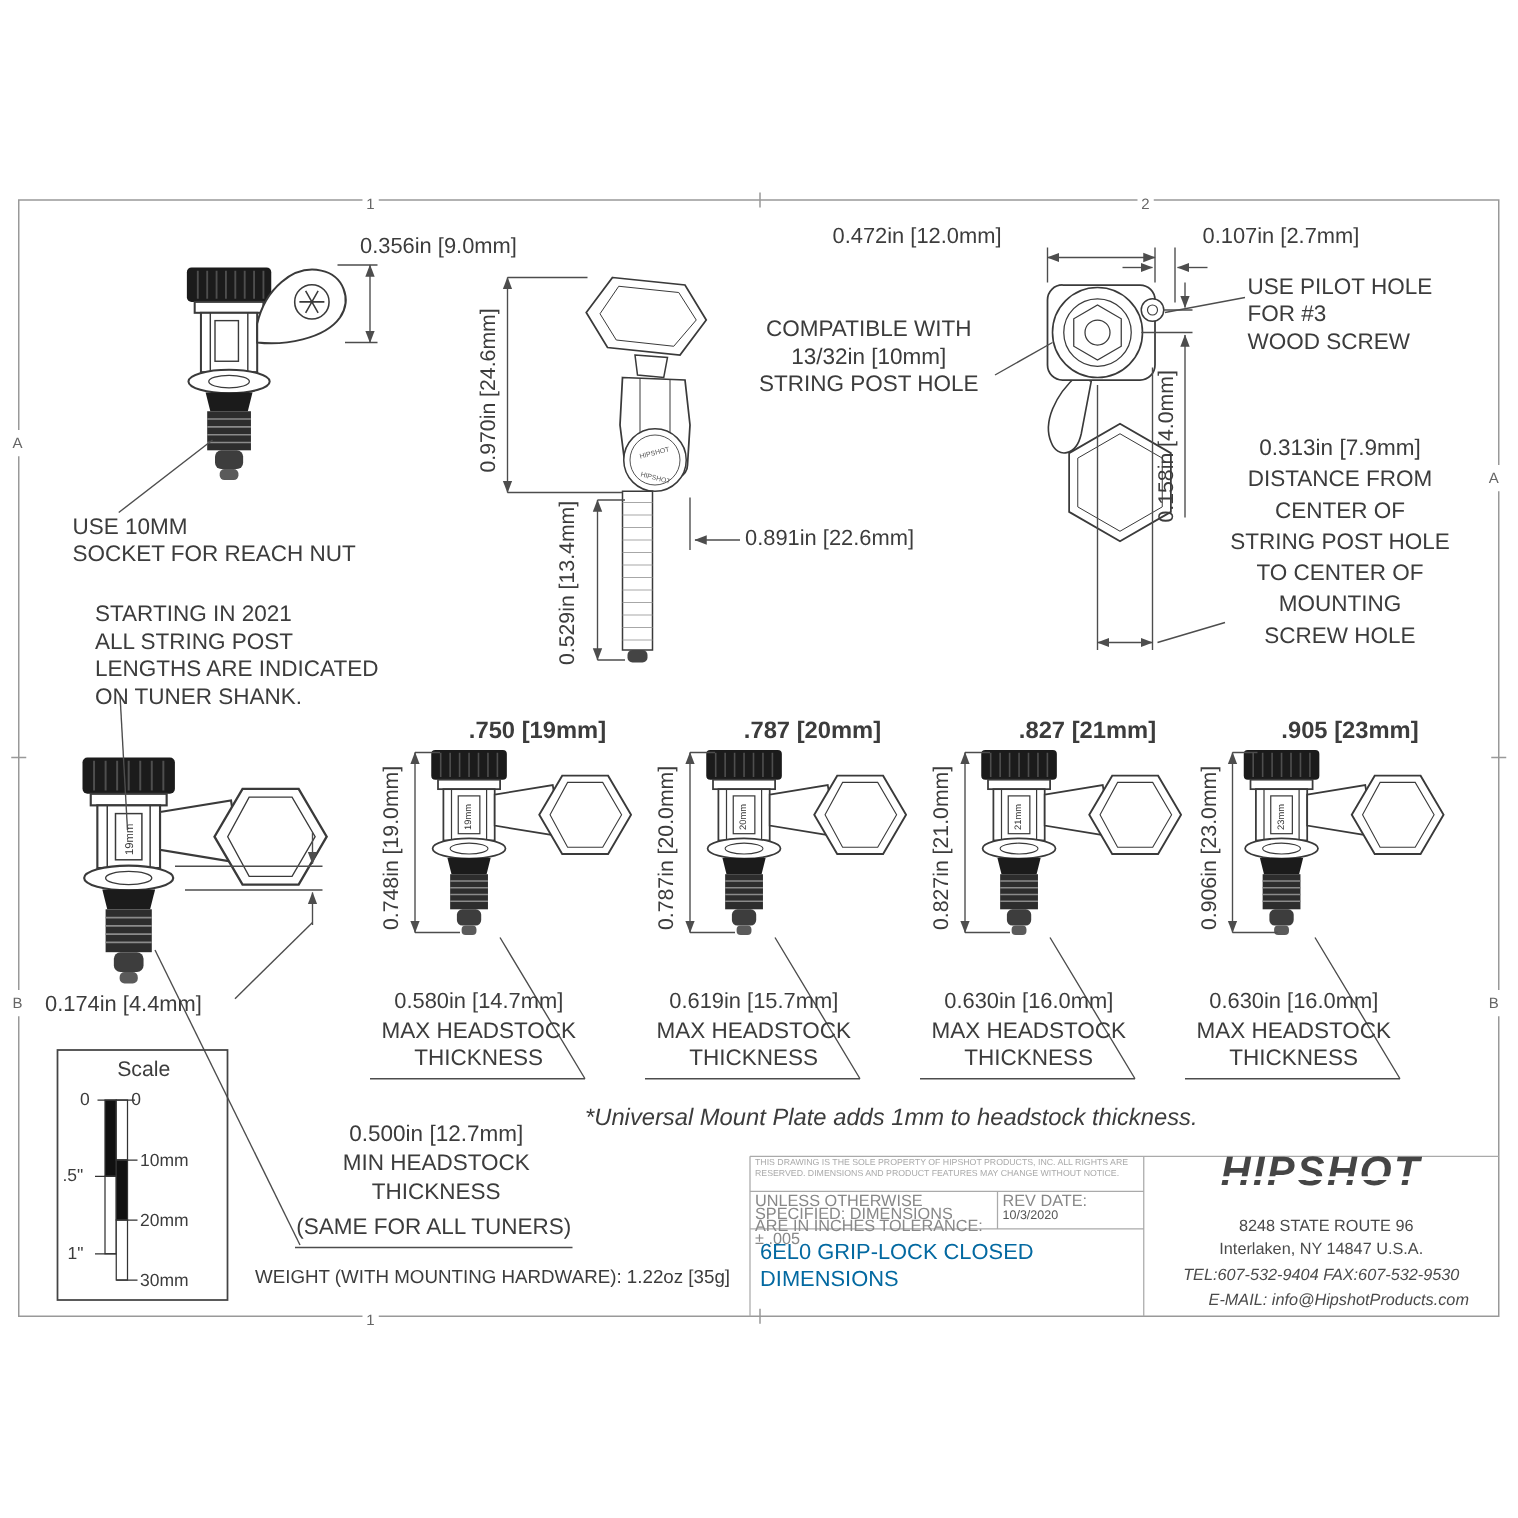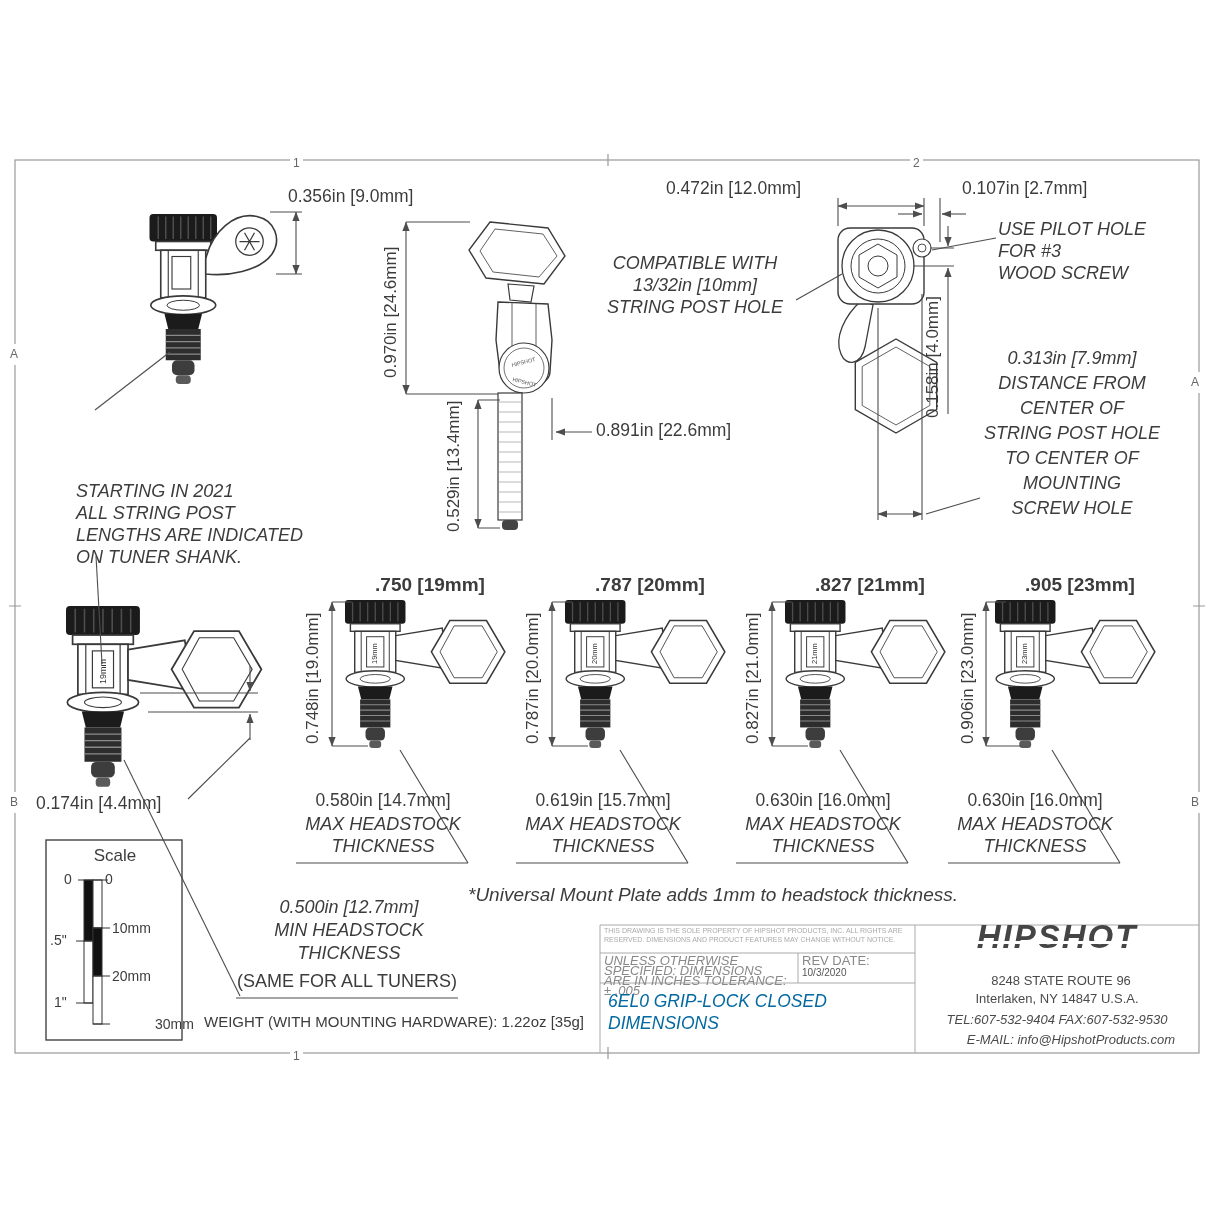--- a/index.html
+++ b/index.html
@@ -1,21 +1,21 @@
 <!DOCTYPE html>
 <html><head>
 <meta charset="utf-8">
 <style>
   html,body{margin:0;padding:0;background:#fff;}
   #sheet{position:relative;width:1214px;height:1214px;background:#fff;overflow:hidden;
          font-family:"Liberation Sans","DejaVu Sans",sans-serif;}
   svg.lines{position:absolute;left:0;top:0;}
   .t{position:absolute;color:#3c3c3c;font-size:17px;line-height:21px;}
   .nw{white-space:nowrap;}
-  .pre{white-space:pre-line;font-style:italic;}
+  .pre{white-space:pre-line;}
   .ctr{text-align:center;}
   .dim{font-size:17.5px;}
   .note{font-size:18px;line-height:22px;}
   .vdim{font-size:17px;white-space:nowrap;transform:rotate(-90deg);transform-origin:0 0;}
   .bold{font-weight:bold;}
   .it{font-style:italic;}
   .zone{font-size:12px;color:#666;background:#fff;padding:0 3px;}
   .tb{color:#0369a1;}
   .tiny{font-size:7px;line-height:8.5px;color:#aaa;}
   .small{font-size:13px;line-height:10px;color:#888;}
@@ -190,20 +190,22 @@
 
   <div class="t zone" style="left:290px;top:153px;">1</div>
   <div class="t zone" style="left:910px;top:153px;">2</div>
   <div class="t zone" style="left:290px;top:1046px;">1</div>
   <div class="t zone" style="left:7px;top:344px;">A</div>
   <div class="t zone" style="left:7px;top:792px;">B</div>
   <div class="t zone" style="left:1188px;top:372px;">A</div>
   <div class="t zone" style="left:1188px;top:792px;">B</div>
 
   <div class="t dim nw" style="left:288px;top:186px;">0.356in [9.0mm]</div>
+  <div class="t note pre" style="left:58px;top:410px;">USE 10MM
+SOCKET FOR REACH NUT</div>
   <div class="t note pre" style="left:76px;top:480px;">STARTING IN 2021
 ALL STRING POST
 LENGTHS ARE INDICATED
 ON TUNER SHANK.</div>
   <div class="t vdim" style="left:380px;top:378px;">0.970in [24.6mm]</div>
   <div class="t vdim" style="left:443px;top:532px;">0.529in [13.4mm]</div>
   <div class="t dim nw" style="left:596px;top:420px;">0.891in [22.6mm]</div>
   <div class="t note pre ctr" style="left:596px;top:252px;width:198px;">COMPATIBLE WITH
 13/32in [10mm]
 STRING POST HOLE</div>
@@ -252,21 +254,21 @@
   <div class="t it" style="left:468px;top:884px;font-size:19px;">*Universal Mount Plate adds 1mm to headstock thickness.</div>
   <div class="t nw" style="left:204px;top:1011px;font-size:15px;">WEIGHT (WITH MOUNTING HARDWARE): 1.22oz [35g]</div>
 
   <div class="t ctr" style="left:48px;top:845px;width:134px;font-size:17px;">Scale</div>
   <div class="t nw" style="left:64px;top:869px;font-size:14px;">0</div>
   <div class="t nw" style="left:105px;top:869px;font-size:14px;">0</div>
   <div class="t nw" style="left:50px;top:930px;font-size:14px;">.5"</div>
   <div class="t nw" style="left:112px;top:918px;font-size:14px;">10mm</div>
   <div class="t nw" style="left:112px;top:966px;font-size:14px;">20mm</div>
   <div class="t nw" style="left:54px;top:992px;font-size:14px;">1"</div>
-  <div class="t nw" style="left:112px;top:1014px;font-size:14px;margin-left:43px;">30mm</div>
+  <div class="t nw" style="left:112px;top:1014px;font-size:14px;">30mm</div>
 
   <div class="t tiny" style="left:604px;top:927px;width:306px;">THIS DRAWING IS THE SOLE PROPERTY OF HIPSHOT PRODUCTS, INC. ALL RIGHTS ARE RESERVED. DIMENSIONS AND PRODUCT FEATURES MAY CHANGE WITHOUT NOTICE.</div>
   <div class="t small pre" style="left:604px;top:956px;width:192px;">UNLESS OTHERWISE SPECIFIED: DIMENSIONS
 ARE IN INCHES TOLERANCE: ± .005</div>
   <div class="t small" style="left:802px;top:956px;">REV DATE:</div>
   <div class="t small" style="left:802px;top:968px;font-size:10px;color:#555;">10/3/2020</div>
   <div class="t tb pre" style="left:608px;top:990px;font-size:17.5px;line-height:22px;">6EL0 GRIP-LOCK CLOSED
 DIMENSIONS</div>
   <div class="t logo ctr nw" style="left:915px;top:926px;width:284px;">HIPSHOT</div>
   <div class="stripe" style="left:952px;top:941px;width:212px;"></div>

